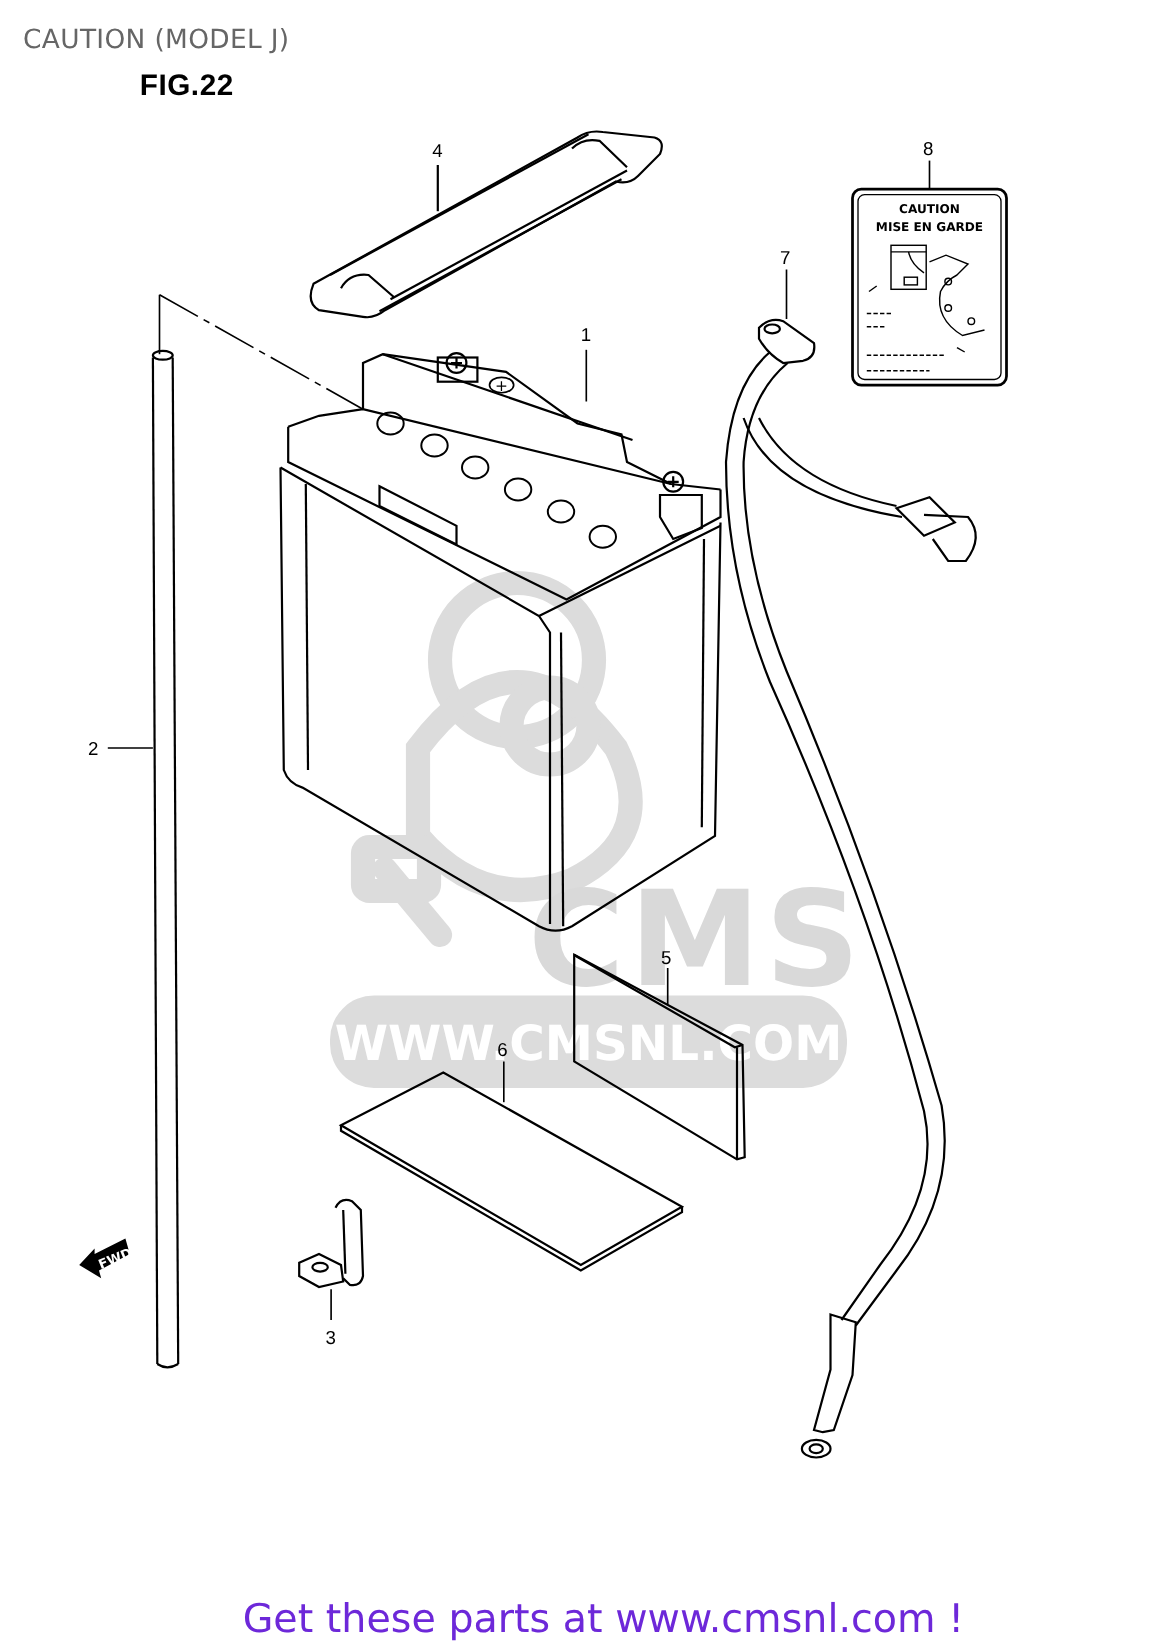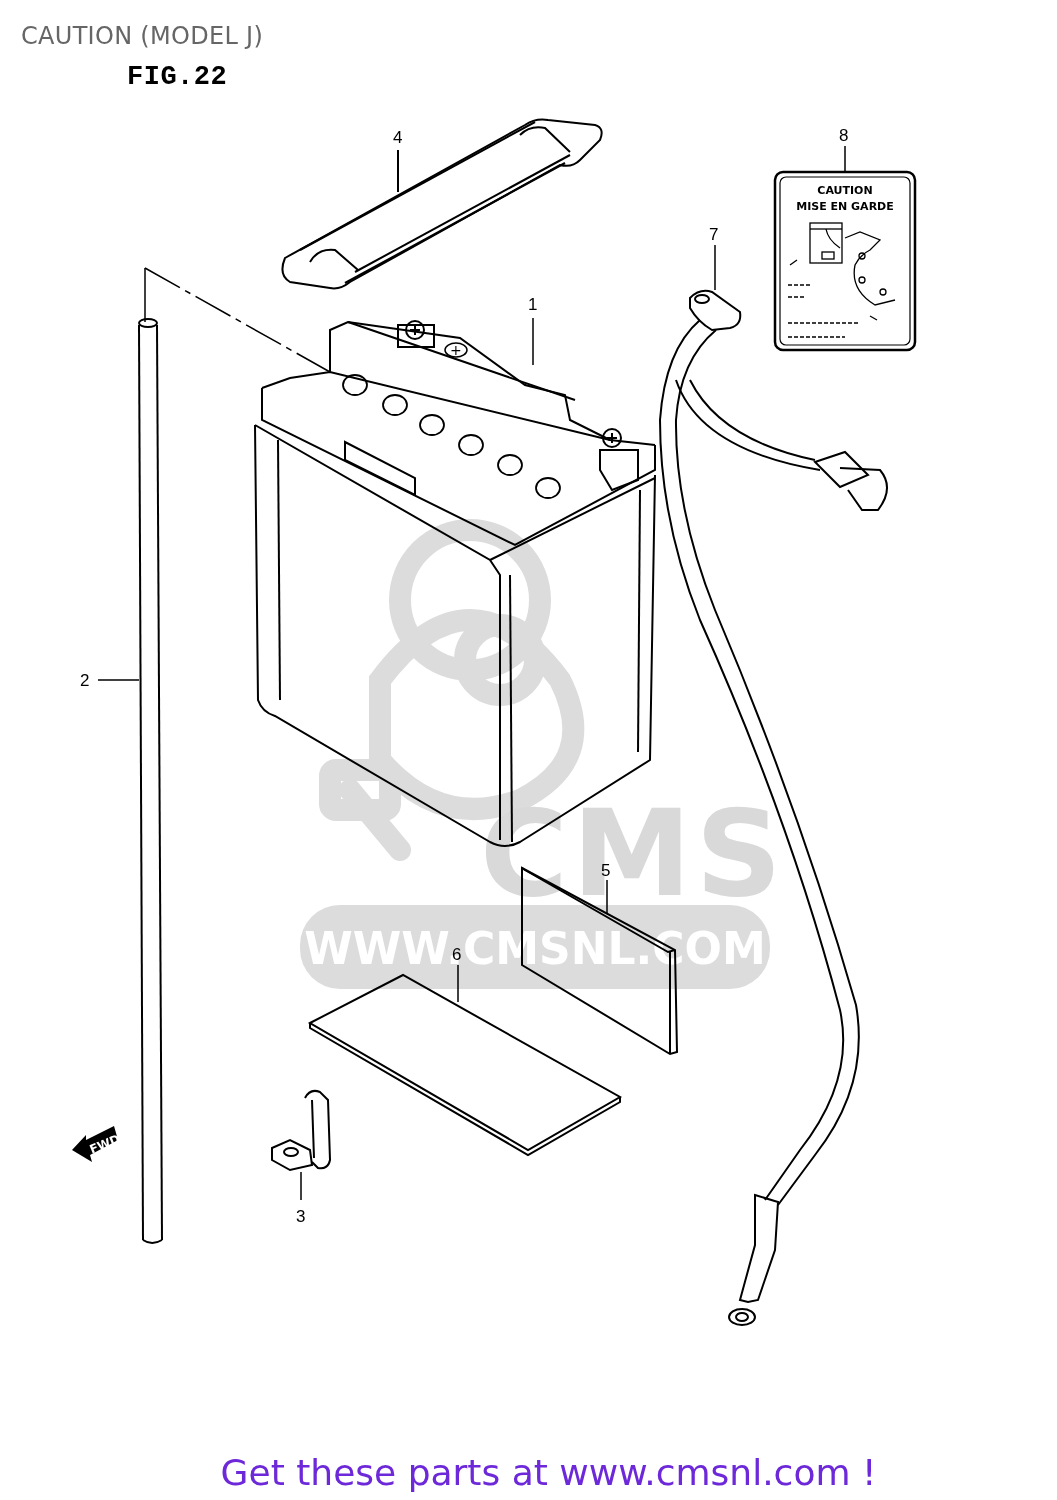--- a/index.html
+++ b/index.html
@@ -1,18 +1,18 @@
 <!DOCTYPE html>
 <html><head>
 <meta charset="utf-8">
 <style>
   html, body { margin: 0; padding: 0; background: #ffffff; }
   body { width: 1057px; height: 1500px; position: relative; overflow: hidden; font-family: "DejaVu Sans", sans-serif; }
   .page-title { position: absolute; left: 21px; top: 22px; font-size: 24px; color: #666666; letter-spacing: 0.3px; font-family: "DejaVu Sans", sans-serif; }
-  .fig-label { position: absolute; left: 127px; top: 62px; font-size: 27px; font-weight: bold; color: #000; font-family: Liberation Mono, monospace; letter-spacing: 0.5px; }
+  .fig-label { position: absolute; left: 127px; top: 62px; font-size: 27px; font-weight: bold; color: #000; font-family: Liberation Sans, sans-serif; letter-spacing: 0.5px; }
   svg.diagram { position: absolute; left: 0; top: 0; }
   .callout { font-family: "Liberation Sans", sans-serif; font-size: 17px; fill: #000; }
   .wm-text { font-family: "DejaVu Sans", sans-serif; font-weight: bold; fill: #d9d9d9; }
   .footer-link { position: absolute; left: 0; width: 1057px; top: 1452px; text-align: center; font-size: 36px; color: #6d28d9; text-decoration: none; font-family: "DejaVu Sans", sans-serif; padding-left: 20px; }
   .fwd-text { font-family: "DejaVu Sans", sans-serif; font-size: 12px; font-weight: bold; fill: #fff; }
   .label-text { font-family: "DejaVu Sans", sans-serif; font-weight: bold; fill: #000; }
 </style>
 </head>
 <body>
 

